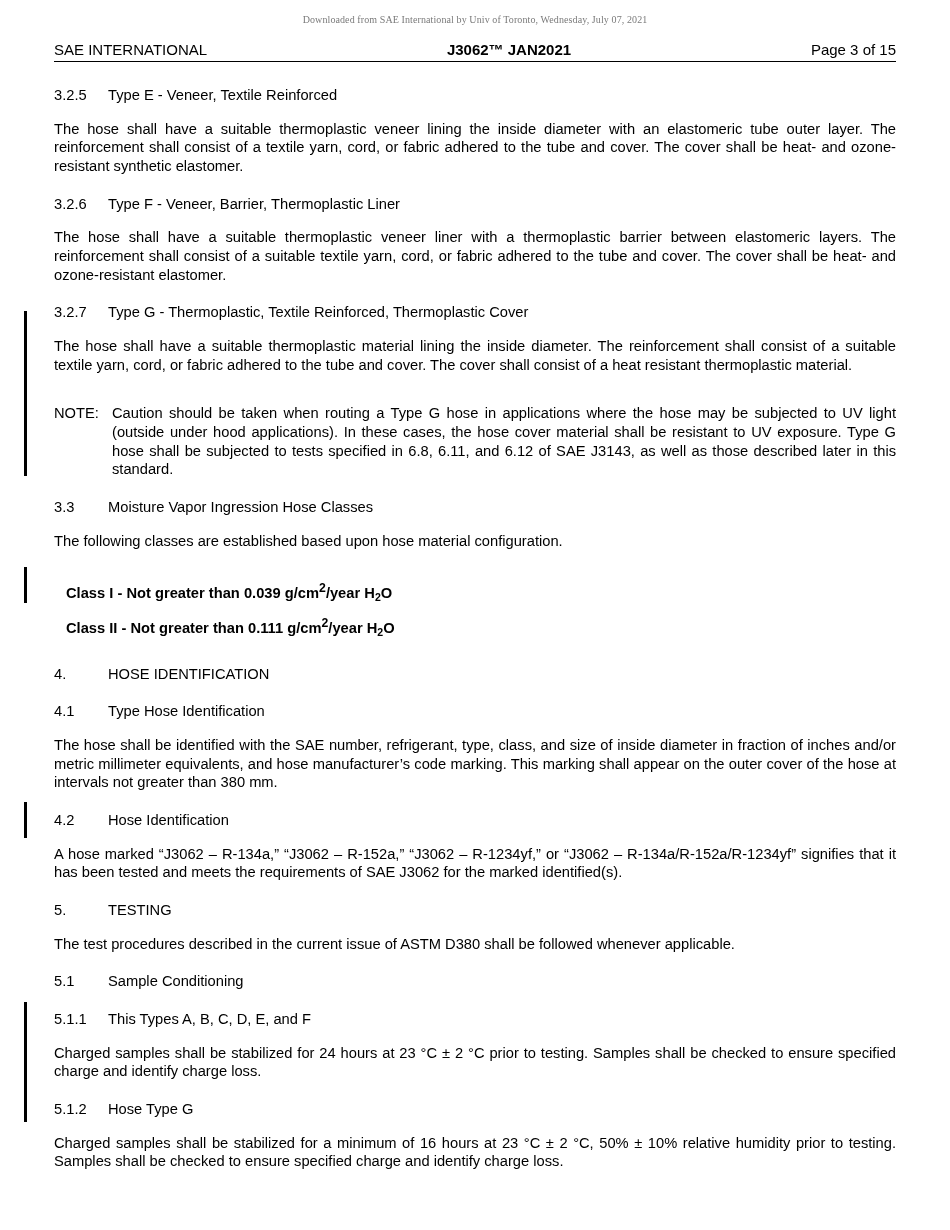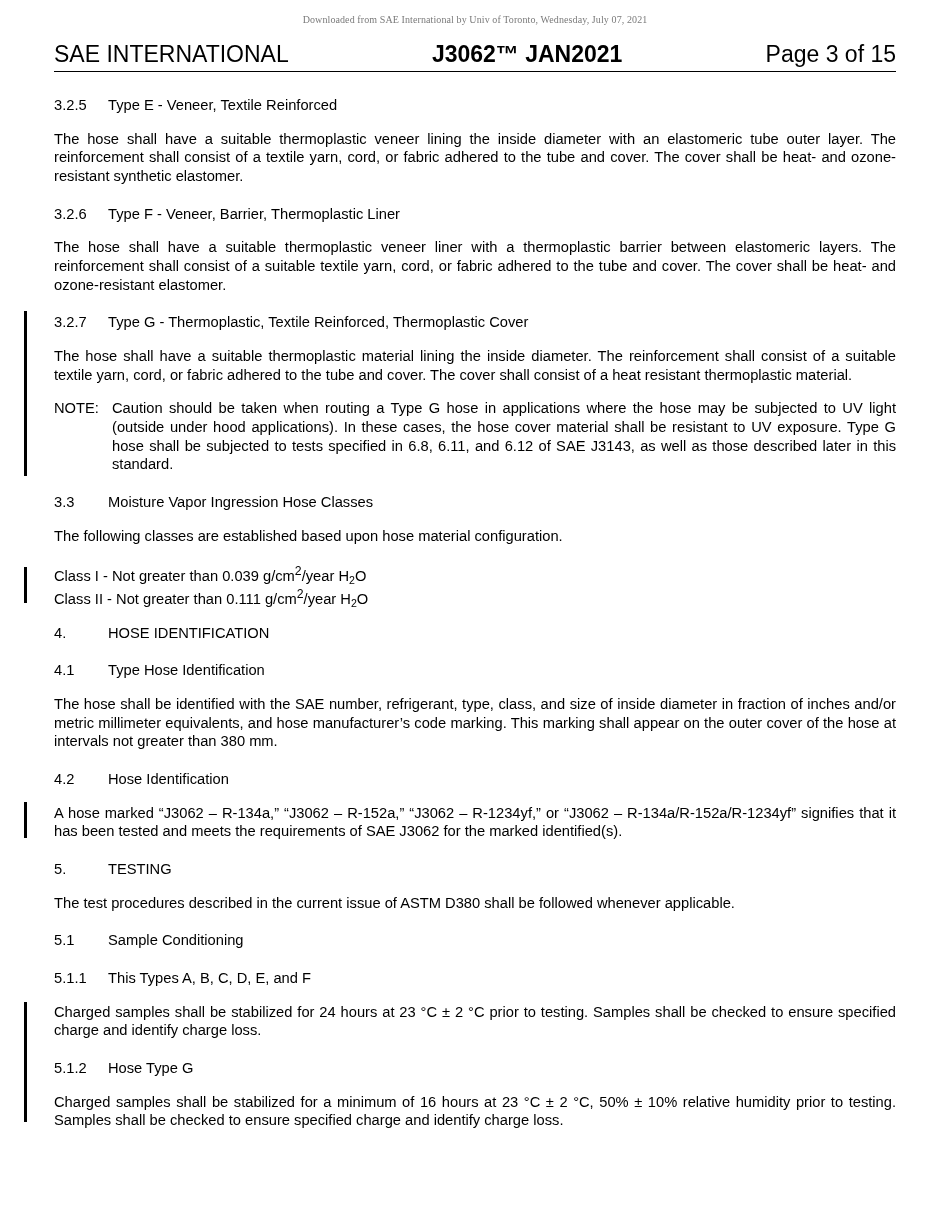--- a/index.html
+++ b/index.html
@@ -26,21 +26,21 @@
     font-family: "Liberation Serif", serif;
     font-size: 10px;
     color: #7a7a7a;
     padding-top: 14px;
     letter-spacing: 0.1px;
   }
   .header {
     display: flex;
     justify-content: space-between;
     align-items: baseline;
-    font-size: 23px;
+    font-size: 15px;
     margin-top: 16px;
     padding-bottom: 3px;
     border-bottom: 1.6px solid #000;
   }
   .header .hdr-center {
     font-weight: bold;
     text-align: right;
   }
   .content {
     margin-top: 24px;
@@ -64,34 +64,35 @@
     text-align: justify;
   }
   .gap {
     height: 13px;
   }
   .gap-sm {
     height: 9px;
   }
   .note {
     display: flex;
-    margin: 0 0 6px 0;
+    margin: 15px 0 6px 0;
     justify-content: space-between;
   }
   .note .note-label {
     flex: 0 0 auto;
     width: 58px;
   }
   .note .note-text {
     flex: 1 1 auto;
     text-align: justify;
   }
   .classline {
-    margin: 0;
+    margin: 12px;
     line-height: 1.27;
+    font-weight: bold;
   }
   sub {
     font-size: 0.72em;
     vertical-align: -0.26em;
   }
   .changebar {
     position: absolute;
     left: 24px;
     width: 3.2px;
     background: #000;

